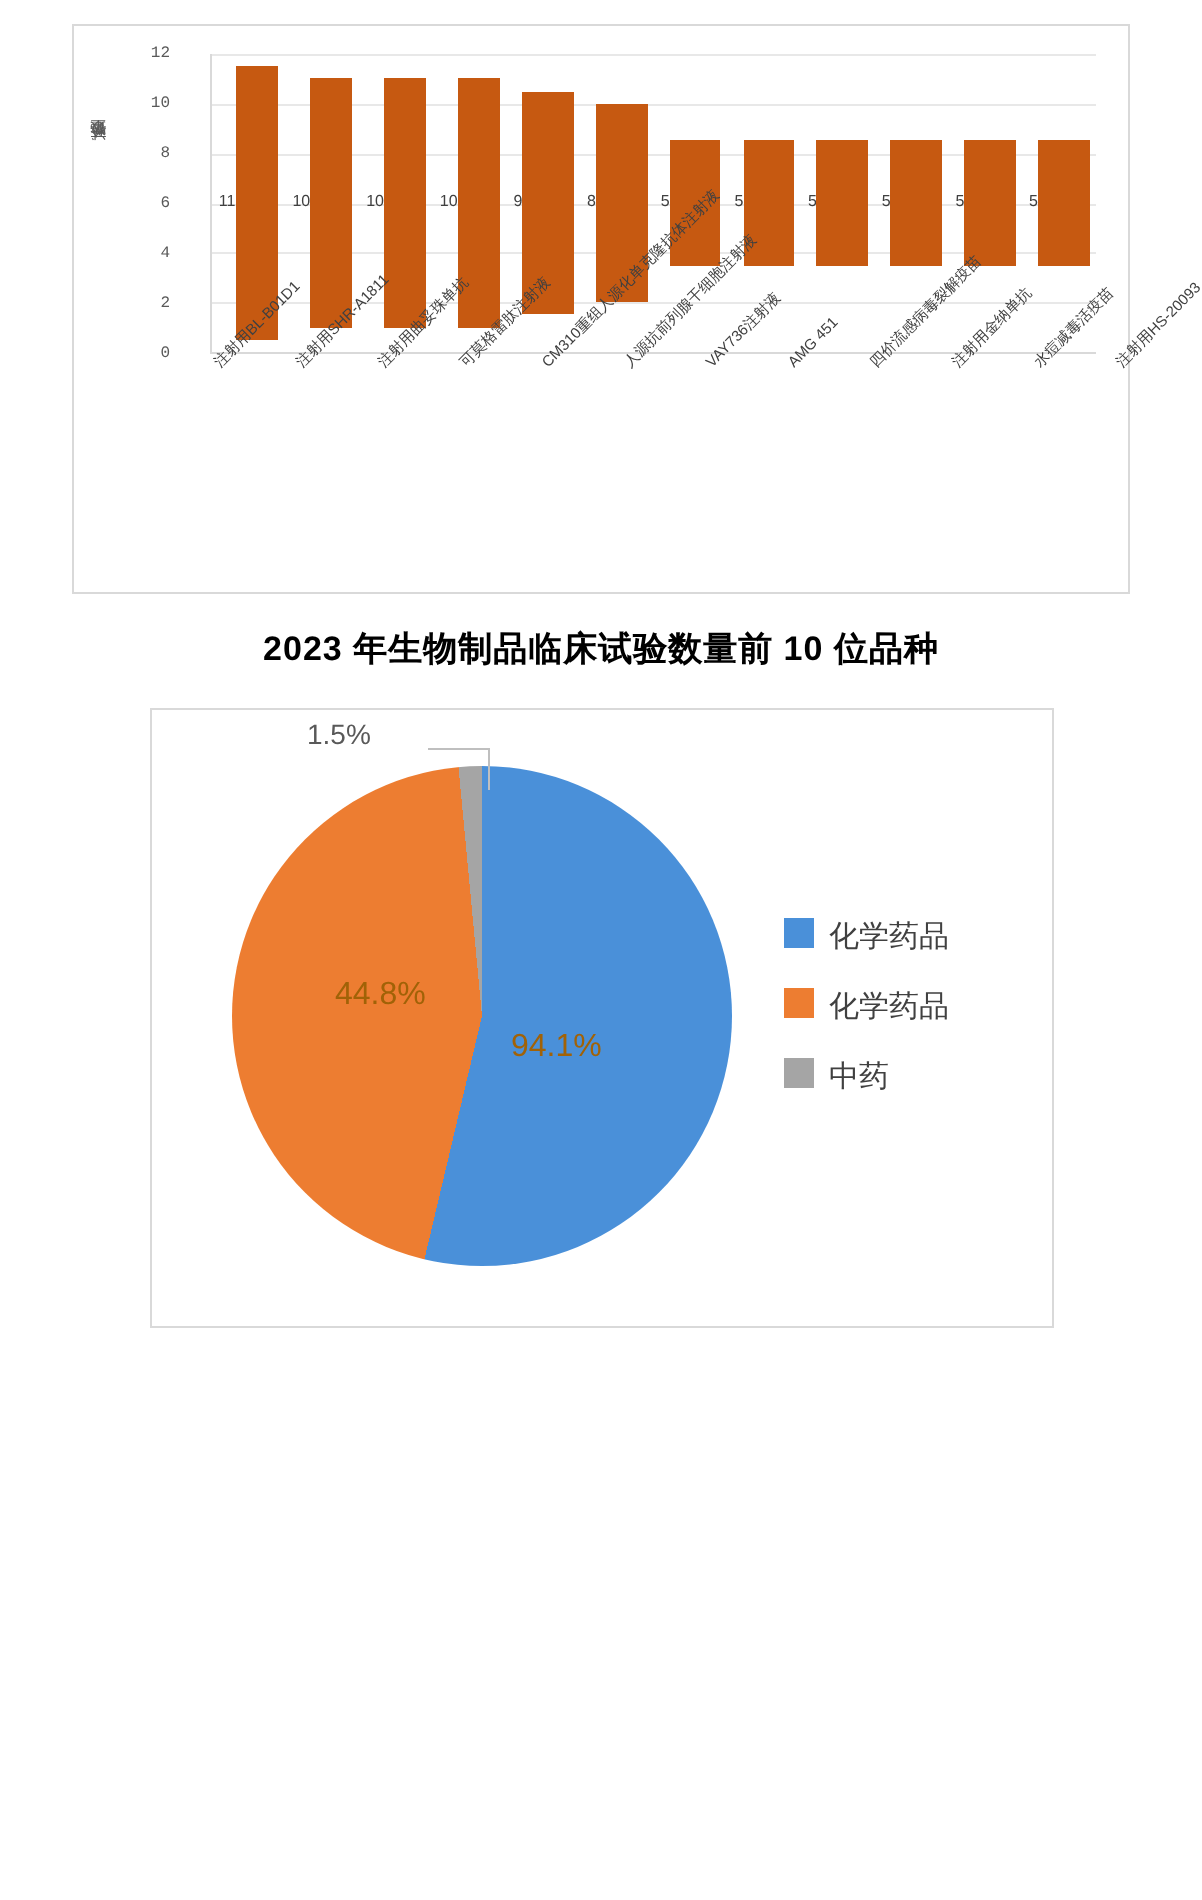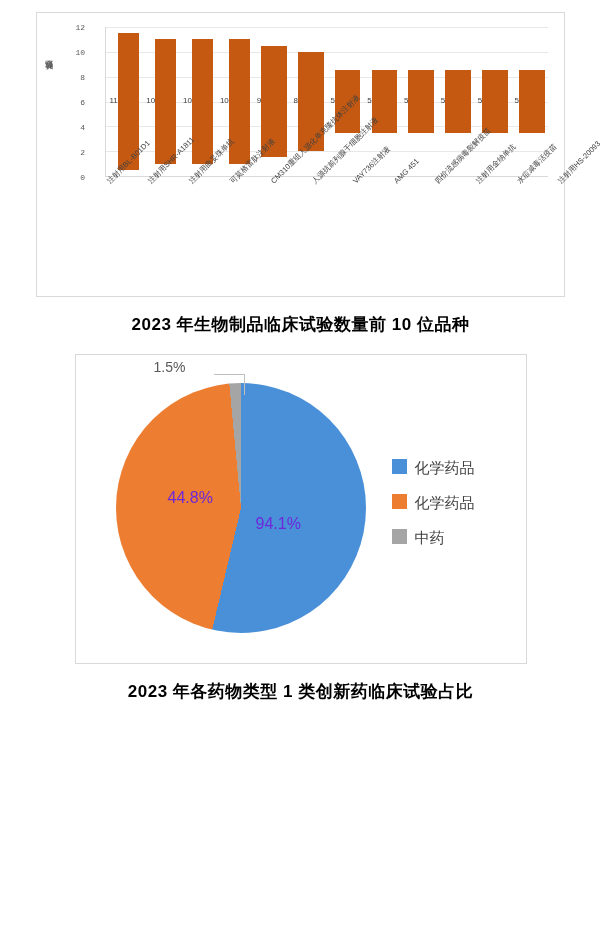--- a/index.html
+++ b/index.html
@@ -174,21 +174,21 @@
   }
   .pie {
     width: 250px;
     height: 250px;
     border-radius: 50%;
   }
   .pie-label {
     position: absolute;
     font-family: "Liberation Sans", sans-serif;
     font-size: 16px;
-    color: #6d28d9;
+    color: #a16207;
     font-weight: normal;
   }
   .pie-label.dark {
     color: #595959;
     font-size: 14px;
   }
   .leader {
     position: absolute;
     background: #bfbfbf;
   }
@@ -337,15 +337,14 @@
         <span class="legend-swatch" style="background:#ED7D31"></span>
         <span class="legend-text">化学药品</span>
       </div>
       <div class="legend-item">
         <span class="legend-swatch" style="background:#A5A5A5"></span>
         <span class="legend-text">中药</span>
       </div>
     </div>
   </div>
 
-  <div class="fig-caption">2023 年各药物类型 1 类创新药临床试验占比</div>
 
 </div>
 
 </body></html>

